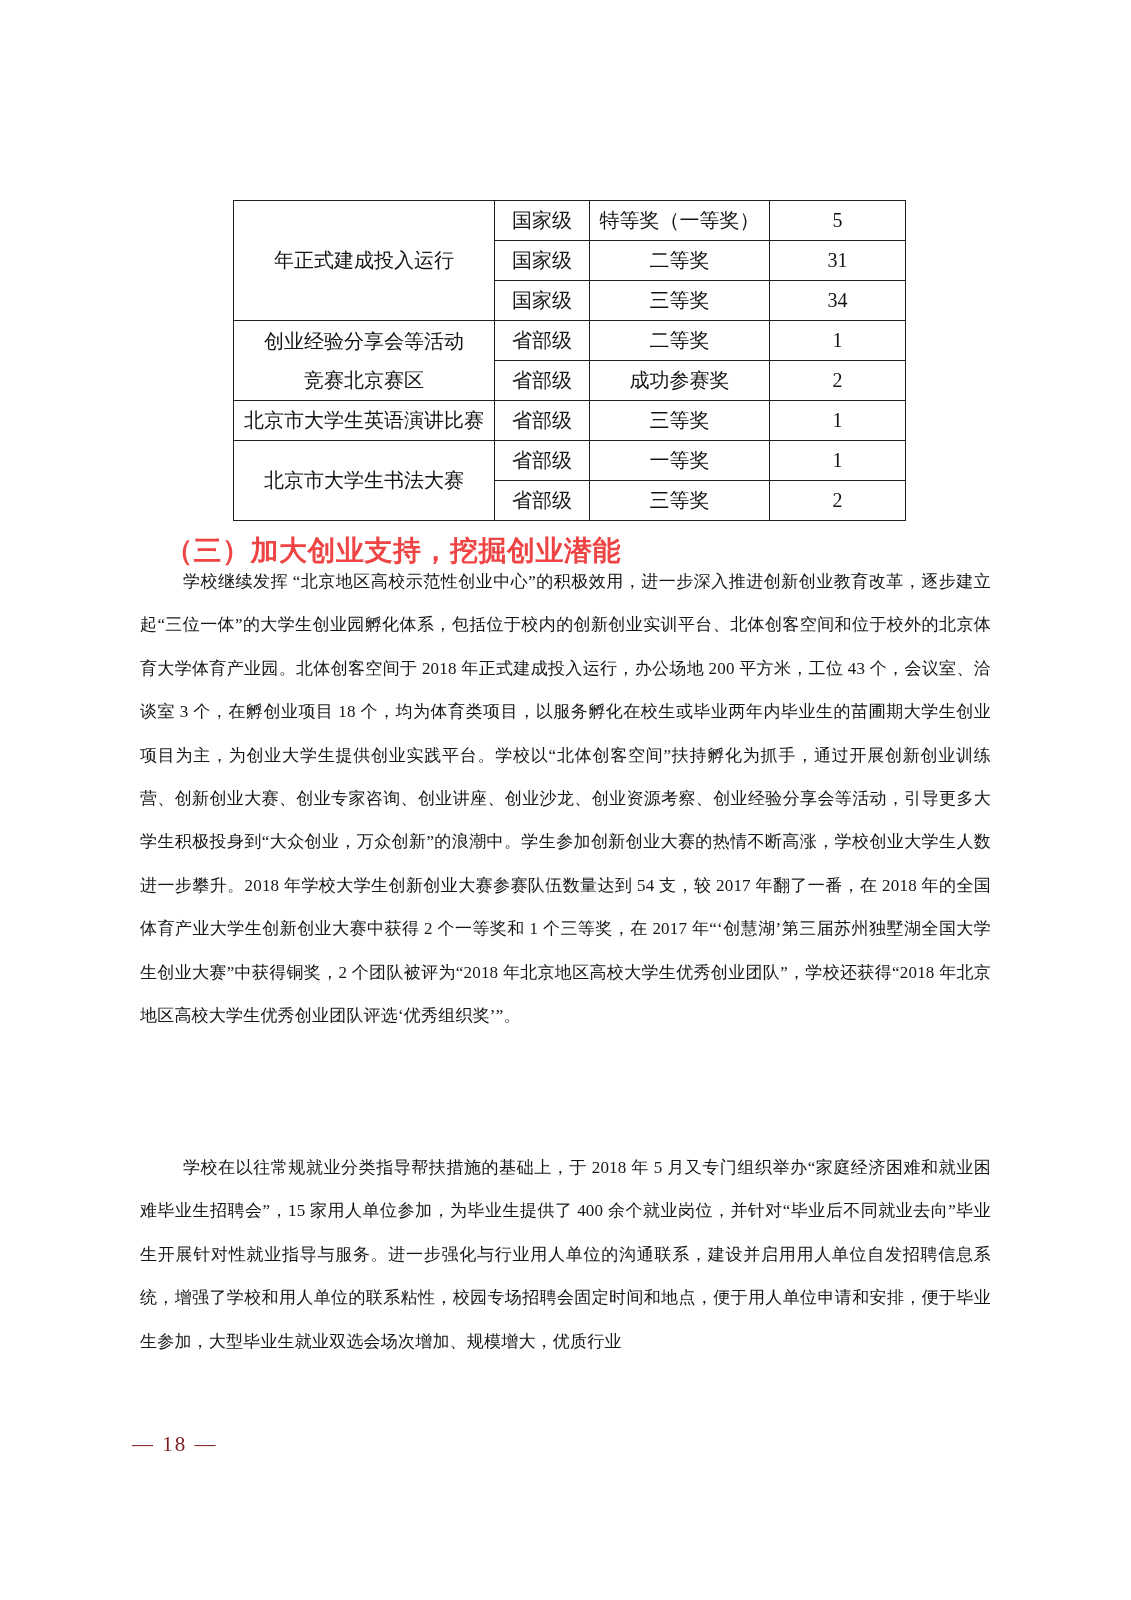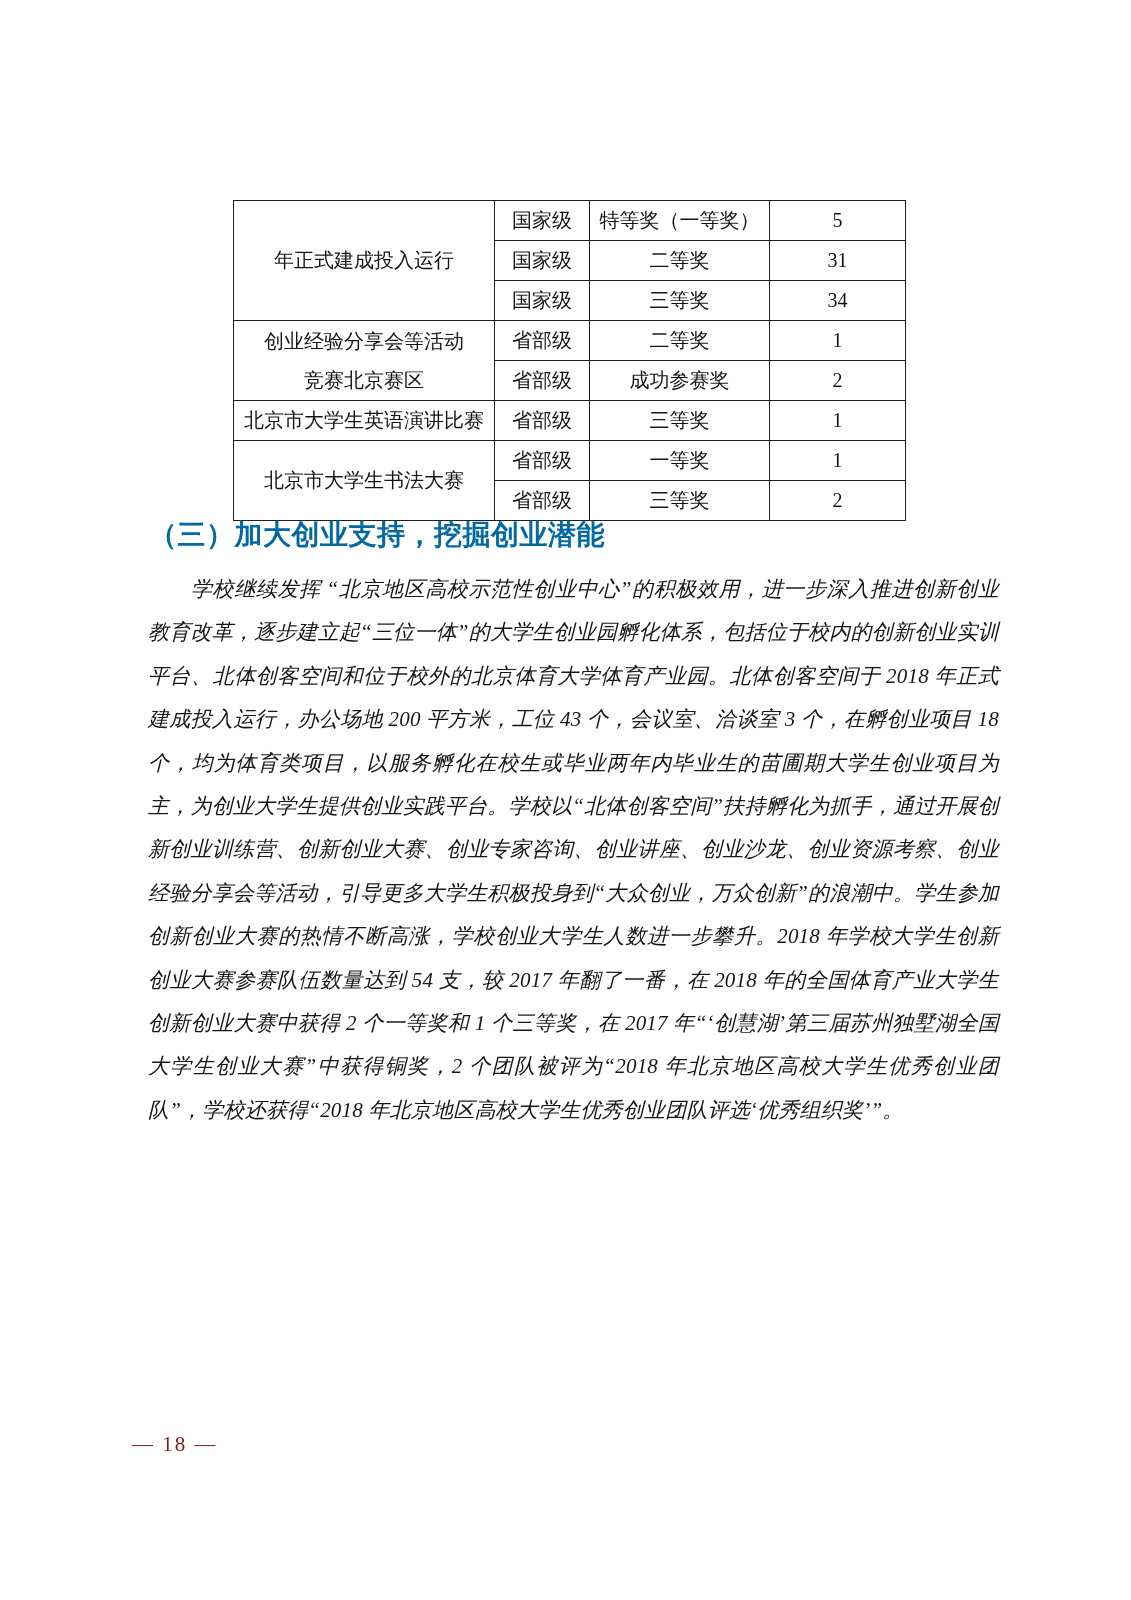--- a/index.html
+++ b/index.html
@@ -34,45 +34,44 @@
     font-size: 20px;
     line-height: 39px;
     white-space: pre-line;
     overflow: hidden;
   }
   .awards-table td.col-name { line-height: 39px; }
   
   .heading {
     position: absolute;
     left: 140px;
-    margin: 0;
+    margin: 16px;
     padding-left: 9px;
     font-family: "Liberation Sans", "DejaVu Sans", sans-serif;
     font-weight: 700;
     font-size: 28px;
     line-height: 38px;
     letter-spacing: 0.5px;
-    color: #0369a1;
+    color: #ef4444;
     white-space: nowrap;
   }
   .heading-3 { top: 516px; }
   .heading-4 { top: 1101px; }
   
   .body-para {
     position: absolute;
     left: 140px;
     width: 851px;
-    margin: 8px;
-    font-size: 21px;
+    margin: 0;
+    font-size: 17px;
     line-height: 43.4px;
     text-align: justify;
     text-indent: 43px;
     color: #161616;
     letter-spacing: 0.2px;
-    font-style: italic;
   }
   .para-1 { top: 560px; }
   .para-2 { top: 1146px; }
   
   .page-number {
     position: absolute;
     left: 132px;
     top: 1432px;
     font-size: 21px;
     letter-spacing: 2px;
@@ -138,16 +137,17 @@
           <td>2</td>
         </tr>
       </tbody>
   </table>
 
   <h2 class="heading heading-3">（三）加大创业支持，挖掘创业潜能</h2>
 
   <p class="body-para para-1">学校继续发挥 “北京地区高校示范性创业中心”的积极效用，进一步深入推进创新创业教育改革，逐步建立起“三位一体”的大学生创业园孵化体系，包括位于校内的创新创业实训平台、北体创客空间和位于校外的北京体育大学体育产业园。北体创客空间于 2018 年正式建成投入运行，办公场地 200 平方米，工位 43 个，会议室、洽谈室 3 个，在孵创业项目 18 个，均为体育类项目，以服务孵化在校生或毕业两年内毕业生的苗圃期大学生创业项目为主，为创业大学生提供创业实践平台。学校以“北体创客空间”扶持孵化为抓手，通过开展创新创业训练营、创新创业大赛、创业专家咨询、创业讲座、创业沙龙、创业资源考察、创业经验分享会等活动，引导更多大学生积极投身到“大众创业，万众创新”的浪潮中。学生参加创新创业大赛的热情不断高涨，学校创业大学生人数进一步攀升。2018 年学校大学生创新创业大赛参赛队伍数量达到 54 支，较 2017 年翻了一番，在 2018 年的全国体育产业大学生创新创业大赛中获得 2 个一等奖和 1 个三等奖，在 2017 年“‘创慧湖’第三届苏州独墅湖全国大学生创业大赛”中获得铜奖，2 个团队被评为“2018 年北京地区高校大学生优秀创业团队”，学校还获得“2018 年北京地区高校大学生优秀创业团队评选‘优秀组织奖’”。</p>
 
 
+  <p class="body-para para-2">学校在以往常规就业分类指导帮扶措施的基础上，于 2018 年 5 月又专门组织举办“家庭经济困难和就业困难毕业生招聘会”，15 家用人单位参加，为毕业生提供了 400 余个就业岗位，并针对“毕业后不同就业去向”毕业生开展针对性就业指导与服务。进一步强化与行业用人单位的沟通联系，建设并启用用人单位自发招聘信息系统，增强了学校和用人单位的联系粘性，校园专场招聘会固定时间和地点，便于用人单位申请和安排，便于毕业生参加，大型毕业生就业双选会场次增加、规模增大，优质行业</p>
 
   <div class="page-number">— 18 —</div>
 
 </div>
 
 </body></html>

